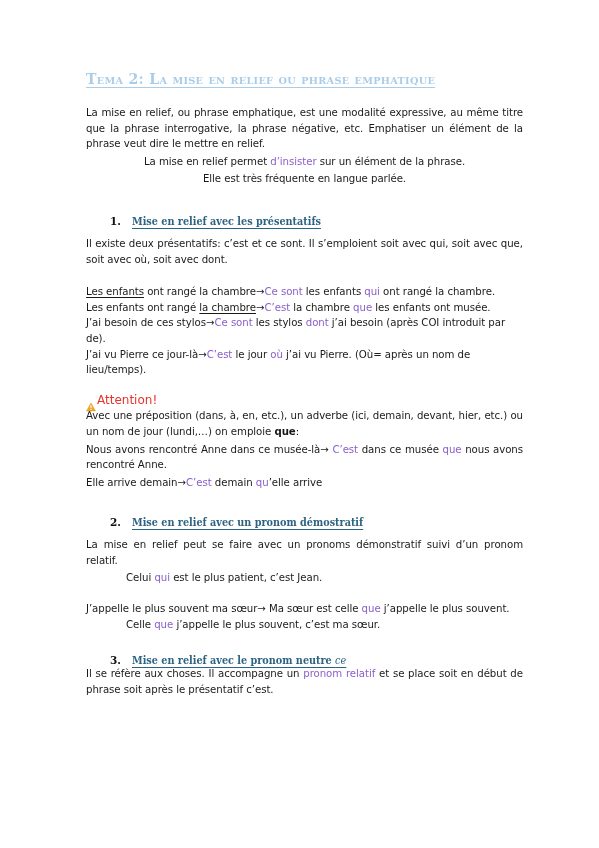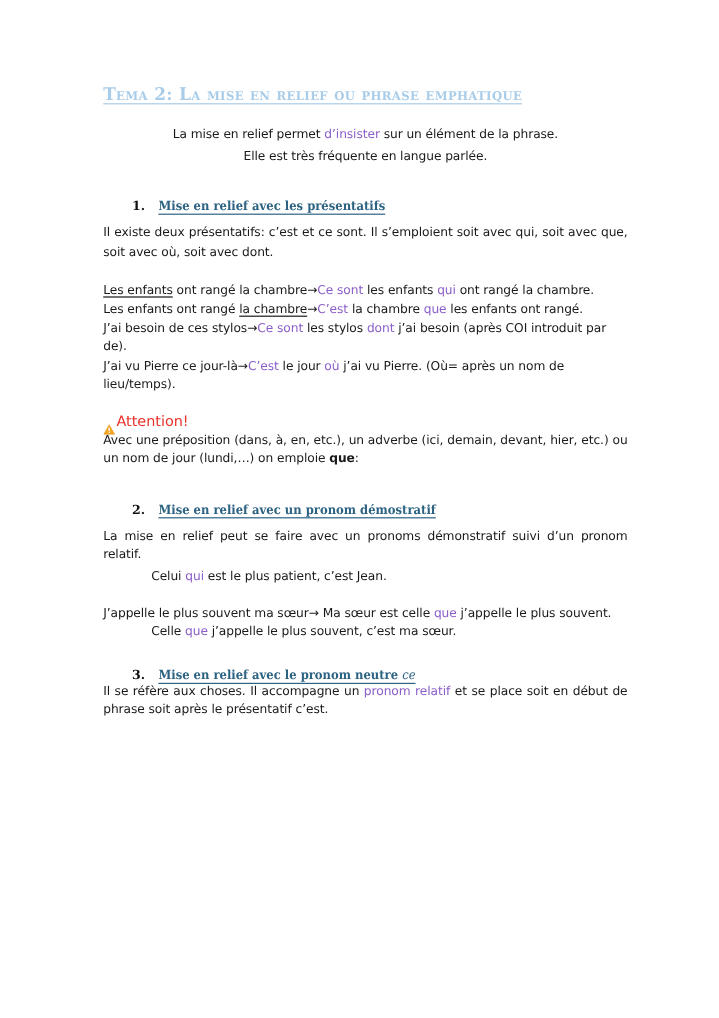--- a/index.html
+++ b/index.html
@@ -120,20 +120,23 @@
 
   .indent { padding-left: 40px; }
 </style>
 </head>
 <body>
 
 <div class="page">
 
   <div class="doc-title">Tema 2: La mise en relief ou phrase emphatique</div>
 
+  <p class="para">
+    <span>La mise en relief, ou phrase emphatique, est une modalité expressive, au même titre que la phrase interrogative, la phrase négative, etc. Emphatiser un élément de la phrase veut dire le mettre en relief.</span>
+  </p>
 
   <p class="para para-nojust">
     <span>La mise en relief permet </span><span class="purple">d’insister</span><span> sur un élément de la phrase.</span>
   </p>
 
   <p class="para para-nojust">
     <span>Elle est très fréquente en langue parlée.</span>
   </p>
 
   <div class="gap-xl"></div>
@@ -149,21 +152,21 @@
     <span>Il existe deux présentatifs: c’est et ce sont. Il s’emploient soit avec qui, soit avec que, soit avec où, soit avec dont.</span>
   </p>
 
   <div class="gap-md"></div>
 
   <p class="line">
     <span class="uline">Les enfants</span><span> ont rangé la chambre</span><span class="arrow">→</span><span class="purple">Ce sont</span><span> les enfants </span><span class="purple">qui</span><span> ont rangé la chambre.</span>
   </p>
 
   <p class="line">
-    <span>Les enfants ont rangé </span><span class="uline">la chambre</span><span class="arrow">→</span><span class="purple">C’est</span><span> la chambre </span><span class="purple">que</span><span> les enfants ont rangé.</span>
+    <span>Les enfants ont rangé </span><span class="uline">la chambre</span><span class="arrow">→</span><span class="purple">C’est</span><span> la chambre </span><span class="purple">que</span><span> les enfants ont musée.</span>
   </p>
 
   <p class="line">
     <span>J’ai besoin de ces stylos</span><span class="arrow">→</span><span class="purple">Ce sont</span><span> les stylos </span><span class="purple">dont</span><span> j’ai besoin (après COI introduit par de).</span>
   </p>
 
   <p class="line">
     <span>J’ai vu Pierre ce jour-là</span><span class="arrow">→</span><span class="purple">C’est</span><span> le jour </span><span class="purple">où</span><span> j’ai vu Pierre. (Où= après un nom de lieu/temps).</span>
   </p>
 
@@ -177,21 +180,27 @@
         <circle cx="8" cy="11.6" r="1" fill="#ffffff"></circle>
       </svg>
     </span>
     <span class="attention-text">Attention!</span>
   </div>
 
   <p class="para">
     <span>Avec une préposition (dans, à, en, etc.), un adverbe (ici, demain, devant, hier, etc.) ou un nom de jour (lundi,…) on emploie </span><span class="bold">que</span><span>:</span>
   </p>
 
-
+  <p class="para">
+    <span>Nous avons rencontré Anne dans ce musée-là</span><span class="arrow">→</span><span class="purple"> C’est</span><span> dans ce musée </span><span class="purple">que</span><span> nous avons rencontré Anne.</span>
+  </p>
+
+  <p class="line">
+    <span>Elle arrive demain</span><span class="arrow">→</span><span class="purple">C’est</span><span> demain </span><span class="purple">qu</span><span>’elle arrive</span>
+  </p>
 
   <div class="gap-xl"></div>
 
   <div class="section-head">
     <span class="section-num">2.</span>
     <span class="section-title">Mise en relief avec un pronom démostratif</span>
   </div>
 
   <div class="gap-sm"></div>
 

